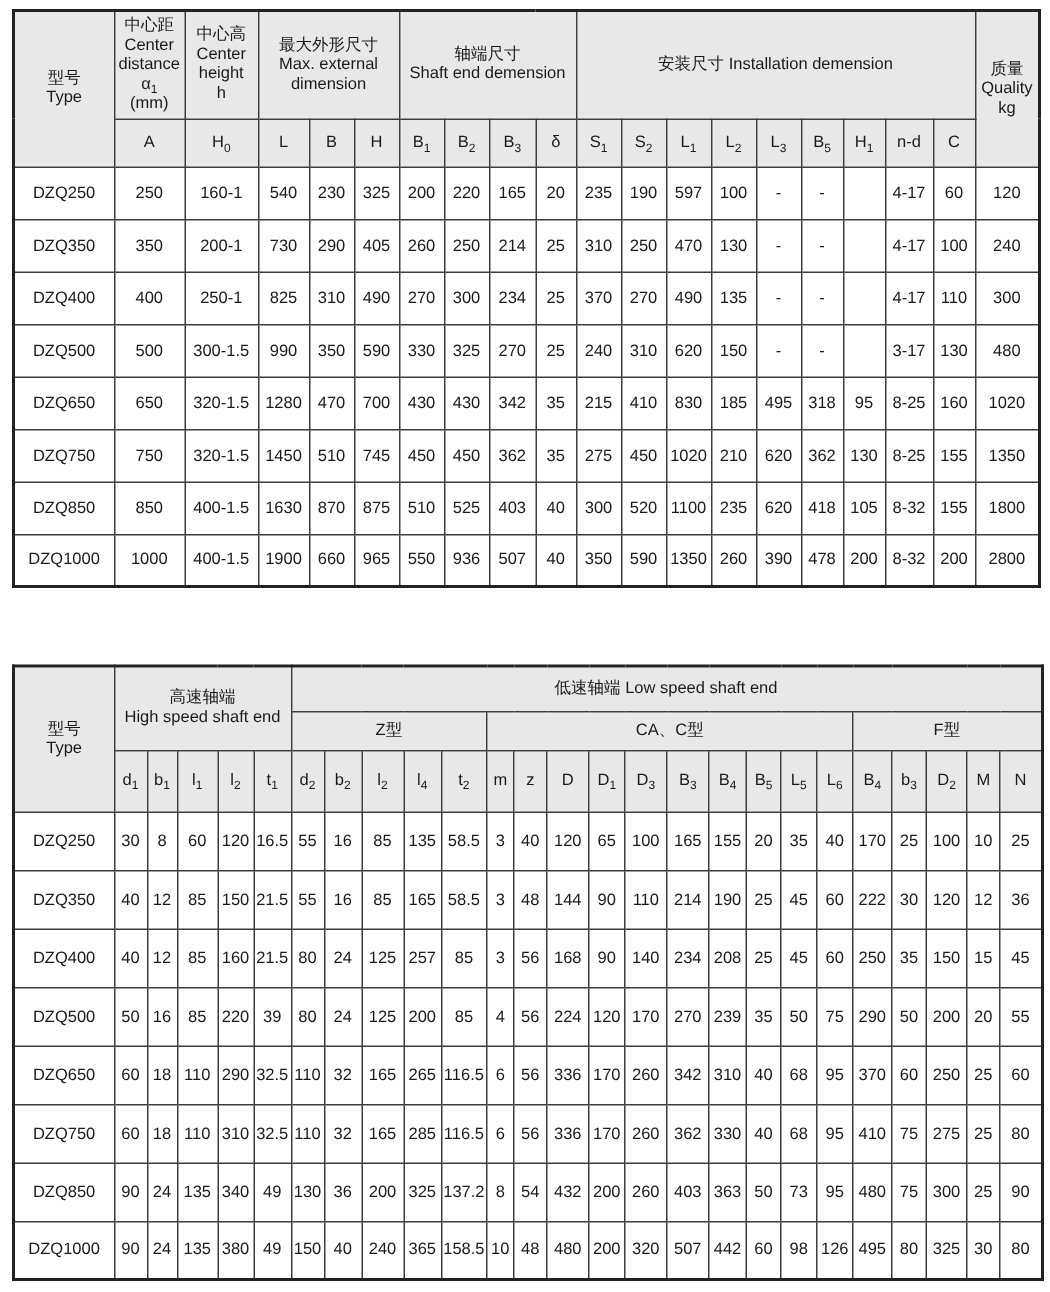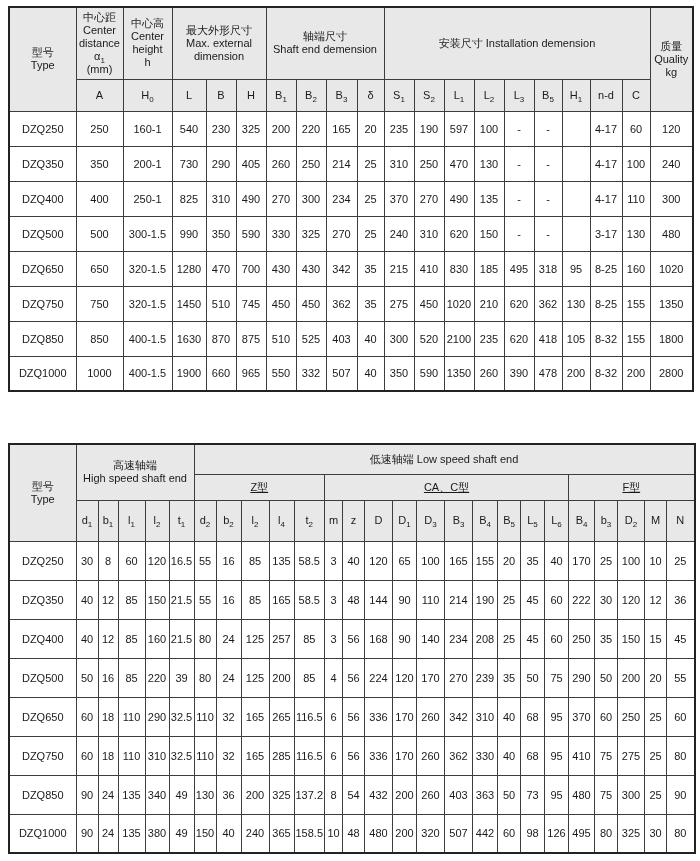--- a/index.html
+++ b/index.html
@@ -17,21 +17,21 @@
     border:1px solid #3d3d3d;text-align:center;vertical-align:middle;
     padding:0 1px;font-size:11px;font-weight:normal;overflow:hidden;
   }
   th{background:#e8e8e8;line-height:13px;}
   td{background:#ffffff;}
   sub{font-size:8px;line-height:0;}
   #t1 tr.hr1{height:72px;}
   #t1 tr.hr2{height:32px;}
   #t1 tbody tr{height:35px;}
   #t2 tr.hr1{height:30px;}
-  #t2 tr.hr2{height:26px;text-decoration:underline;}
+  #t2 tr.hr2{height:26px;}
   #t2 tr.hr3{height:41px;}
   #t2 tbody tr{height:39px;}
 </style>
 </head>
 <body>
 
 <div class="page">
   <table class="spec" id="t1">
       <colgroup>
         <col style="width: 67px;">
@@ -225,38 +225,38 @@
           <td>400-1.5</td>
           <td>1630</td>
           <td>870</td>
           <td>875</td>
           <td>510</td>
           <td>525</td>
           <td>403</td>
           <td>40</td>
           <td>300</td>
           <td>520</td>
-          <td>2100</td>
+          <td>1100</td>
           <td>235</td>
           <td>620</td>
           <td>418</td>
           <td>105</td>
           <td>8-32</td>
           <td>155</td>
           <td>1800</td>
         </tr>
         <tr>
           <td>DZQ1000</td>
           <td>1000</td>
           <td>400-1.5</td>
           <td>1900</td>
           <td>660</td>
           <td>965</td>
           <td>550</td>
-          <td>332</td>
+          <td>936</td>
           <td>507</td>
           <td>40</td>
           <td>350</td>
           <td>590</td>
           <td>1350</td>
           <td>260</td>
           <td>390</td>
           <td>478</td>
           <td>200</td>
           <td>8-32</td>

